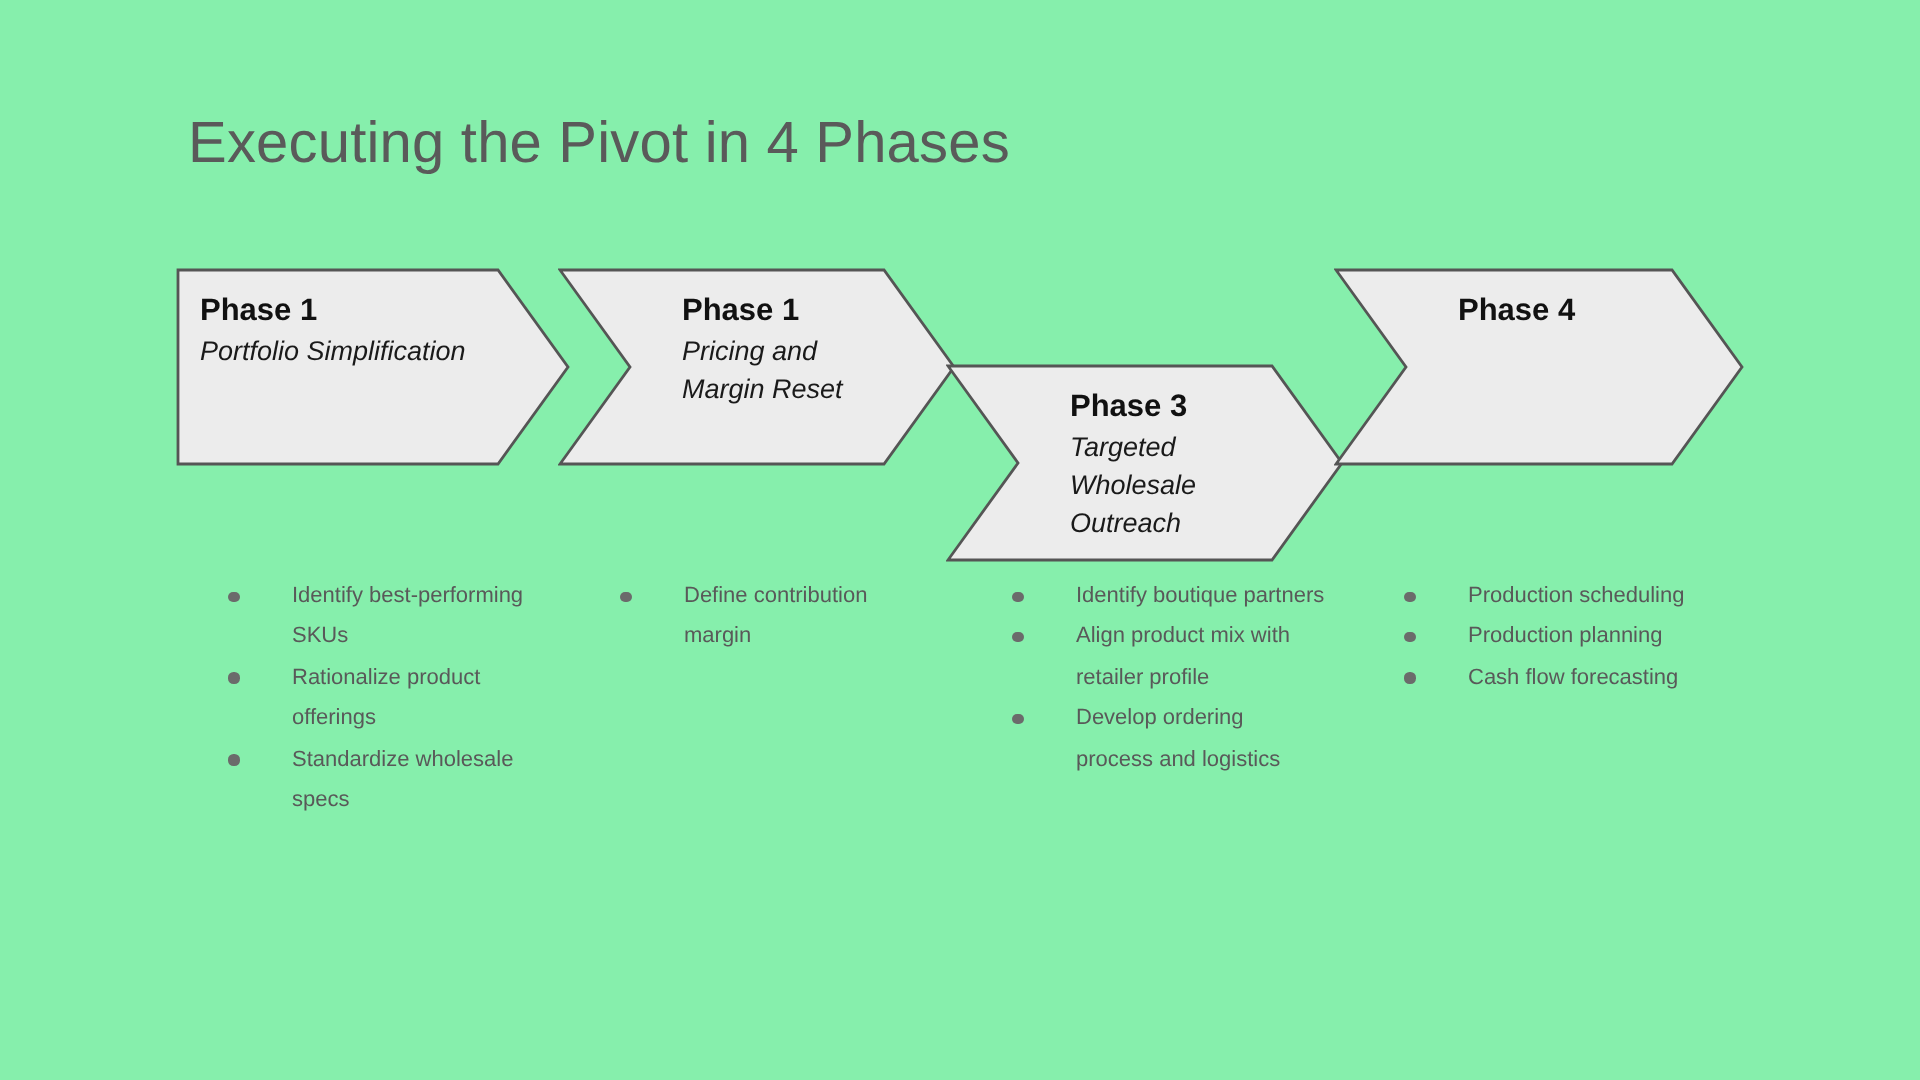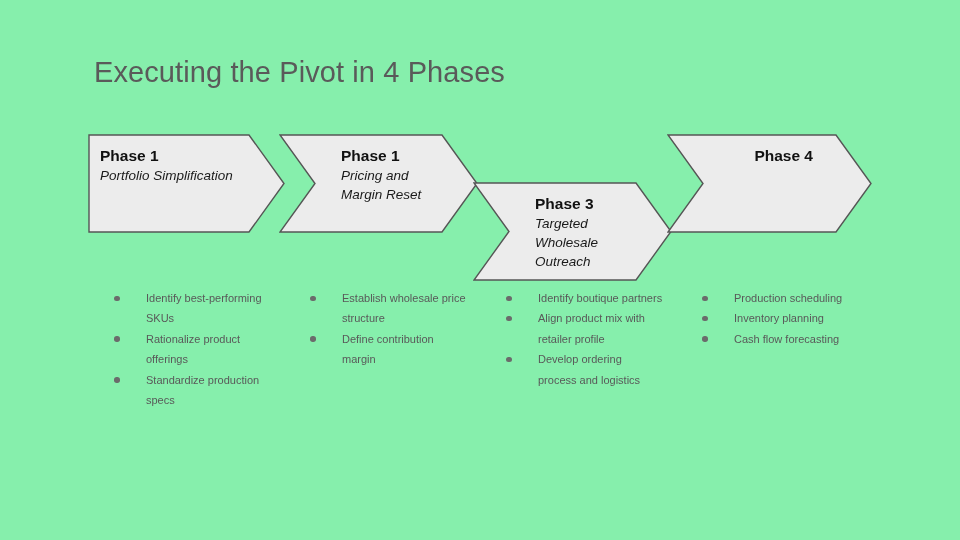--- a/index.html
+++ b/index.html
@@ -139,54 +139,50 @@
       <div class="chev-text" style="left:62px; width:96px;">
         <div class="chev-heading">Phase 3</div>
         <div class="chev-sub">Targeted Wholesale Outreach</div>
       </div>
     </div>
 
     <div class="chevron-wrap" style="left:667px; width:206px;">
       <svg width="206" height="99" viewBox="0 0 206 99">
         <path d="M1,1 L169,1 L204,49.5 L169,98 L1,98 L36,49.5 Z" fill="#ececec" stroke="#555555" stroke-width="1.4"></path>
       </svg>
-      <div class="chev-text" style="left:62px; width:84px;text-align:right;">
+      <div class="chev-text" style="left:62px; width:84px;">
         <div class="chev-heading">Phase 4</div>
       </div>
     </div>
 
   </div>
 
   <div class="bullet-columns">
 
     <div class="bullet-col" style="left:106px; width:165px;">
       <ul>
         <li>
           <span class="dot"></span>
           <span>Identify best-performing SKUs</span>
         </li>
         <li>
           <span class="dot"></span>
           <span>Rationalize product offerings</span>
         </li>
         <li>
           <span class="dot"></span>
-          <span>Standardize production specs</span>
+          <span>Standardize wholesale specs</span>
         </li>
       </ul>
     </div>
 
     <div class="bullet-col" style="left:302px; width:165px;">
       <ul>
         <li>
           <span class="dot"></span>
-          <span>Establish wholesale price structure</span>
-        </li>
-        <li>
-          <span class="dot"></span>
           <span>Define contribution margin</span>
         </li>
       </ul>
     </div>
 
     <div class="bullet-col" style="left:498px; width:165px;">
       <ul>
         <li>
           <span class="dot"></span>
           <span>Identify boutique partners</span>
@@ -203,21 +199,21 @@
     </div>
 
     <div class="bullet-col" style="left:694px; width:170px;">
       <ul>
         <li>
           <span class="dot"></span>
           <span>Production scheduling</span>
         </li>
         <li>
           <span class="dot"></span>
-          <span>Inventory planning</span>
+          <span>Production planning</span>
         </li>
         <li>
           <span class="dot"></span>
           <span>Cash flow forecasting</span>
         </li>
       </ul>
     </div>
 
   </div>
 

